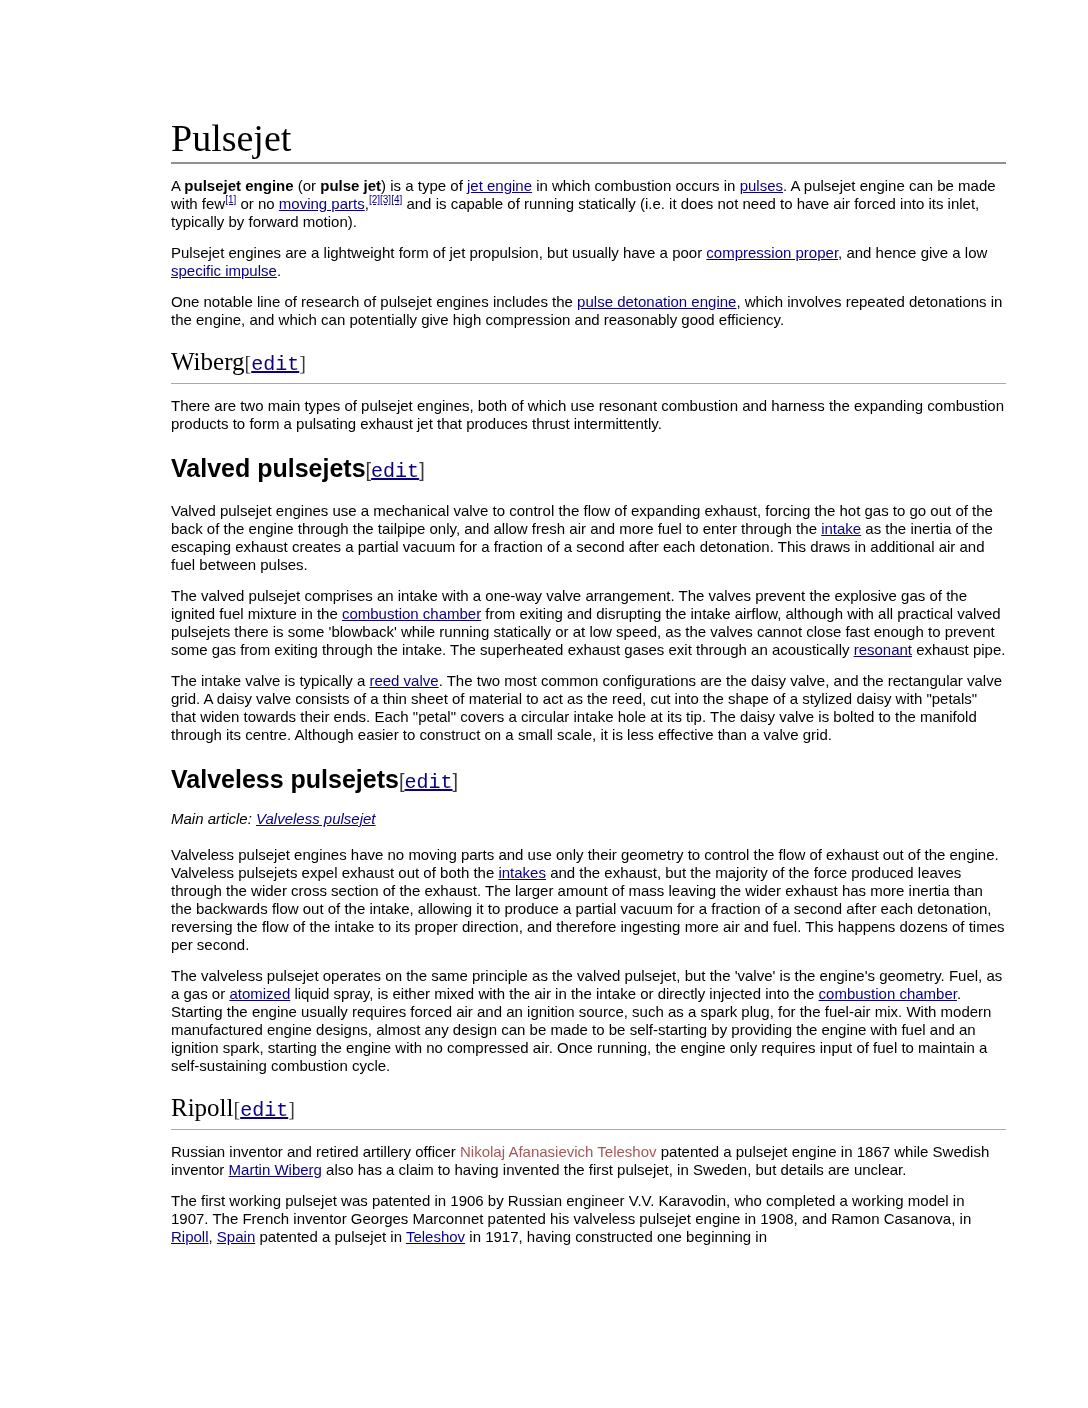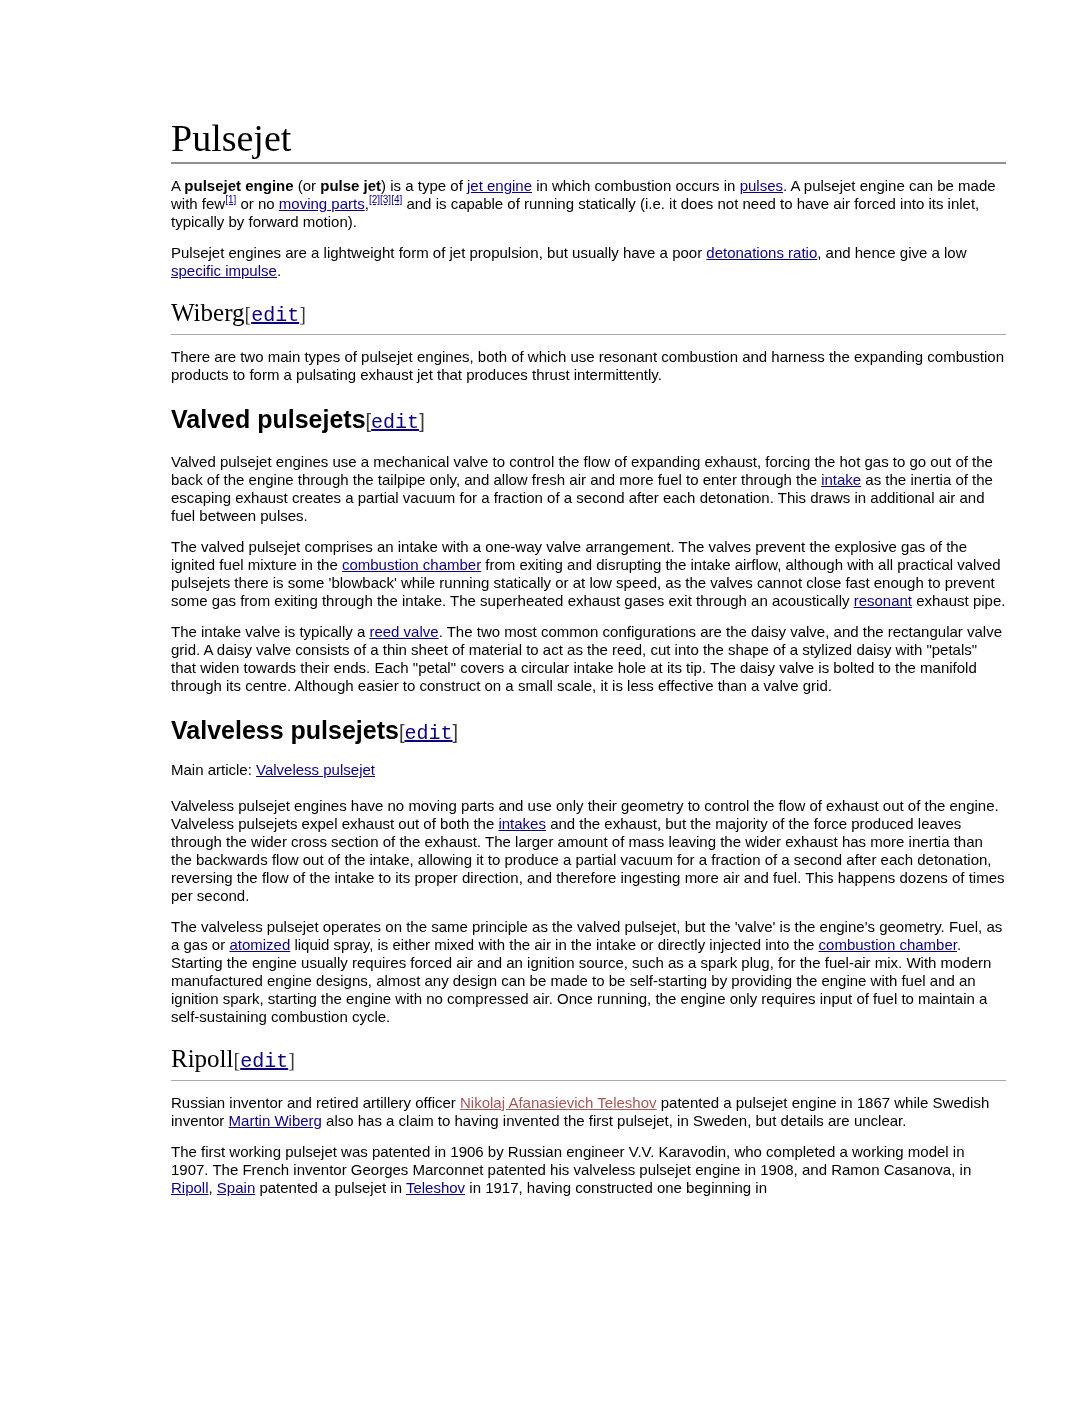--- a/index.html
+++ b/index.html
@@ -52,48 +52,49 @@
     color:#000;
   }
   p{margin:13px 0;}
   a{cursor:pointer;}
   a.link, a.editlink{
     color:var(--link);
     text-decoration:underline;
   }
   a.redlink{
     color:var(--red-link);
-    text-decoration:underline;
   }
   b{font-weight:700;}
   sup.ref{
     font-size:10px;
     line-height:0;
     vertical-align:super;
   }
   sup.ref a{color:var(--link);text-decoration:underline;}
   .editsection{
     font-weight:400;
     font-size:0.8em;
   }
   .editsection .br{color:var(--edit-bracket);}
   .editsection a.editlink{font-family:Liberation Mono, monospace;}
   .main-article{
+    font-style:italic;
     margin:2px 0 18px 0;
   }
 </style>
 </head>
 <body>
 
 <div class="page">
 
   <h1>Pulsejet</h1>
 
   <p>A <b>pulsejet engine</b> (or <b>pulse jet</b>) is a type of <a class="link">jet engine</a> in which combustion occurs in <a class="link">pulses</a>. A pulsejet engine can be made with few<sup class="ref"><a>[1]</a></sup> or no <a class="link">moving parts</a>,<sup class="ref"><a>[2]</a></sup><sup class="ref"><a>[3]</a></sup><sup class="ref"><a>[4]</a></sup> and is capable of running statically (i.e. it does not need to have air forced into its inlet, typically by forward motion).</p>
-  <p>Pulsejet engines are a lightweight form of jet propulsion, but usually have a poor <a class="link">detonations ratio</a>, and hence give a low <a class="link">specific impulse</a>.</p>
+  <p>Pulsejet engines are a lightweight form of jet propulsion, but usually have a poor <a class="link">compression proper</a>, and hence give a low <a class="link">specific impulse</a>.</p>
+  <p>One notable line of research of pulsejet engines includes the <a class="link">pulse detonation engine</a>, which involves repeated detonations in the engine, and which can potentially give high compression and reasonably good efficiency.</p>
 
   <h2><span>Wiberg</span><span class="editsection"><span class="br">[</span><a class="editlink">edit</a><span class="br">]</span></span></h2>
   <p>There are two main types of pulsejet engines, both of which use resonant combustion and harness the expanding combustion products to form a pulsating exhaust jet that produces thrust intermittently.</p>
 
   <h3><span>Valved pulsejets</span><span class="editsection"><span class="br">[</span><a class="editlink">edit</a><span class="br">]</span></span></h3>
   <p>Valved pulsejet engines use a mechanical valve to control the flow of expanding exhaust, forcing the hot gas to go out of the back of the engine through the tailpipe only, and allow fresh air and more fuel to enter through the <a class="link">intake</a> as the inertia of the escaping exhaust creates a partial vacuum for a fraction of a second after each detonation. This draws in additional air and fuel between pulses.</p>
   <p>The valved pulsejet comprises an intake with a one-way valve arrangement. The valves prevent the explosive gas of the ignited fuel mixture in the <a class="link">combustion chamber</a> from exiting and disrupting the intake airflow, although with all practical valved pulsejets there is some 'blowback' while running statically or at low speed, as the valves cannot close fast enough to prevent some gas from exiting through the intake. The superheated exhaust gases exit through an acoustically <a class="link">resonant</a> exhaust pipe.</p>
   <p>The intake valve is typically a <a class="link">reed valve</a>. The two most common configurations are the daisy valve, and the rectangular valve grid. A daisy valve consists of a thin sheet of material to act as the reed, cut into the shape of a stylized daisy with "petals" that widen towards their ends. Each "petal" covers a circular intake hole at its tip. The daisy valve is bolted to the manifold through its centre. Although easier to construct on a small scale, it is less effective than a valve grid.</p>
 
   <h3><span>Valveless pulsejets</span><span class="editsection"><span class="br">[</span><a class="editlink">edit</a><span class="br">]</span></span></h3>

